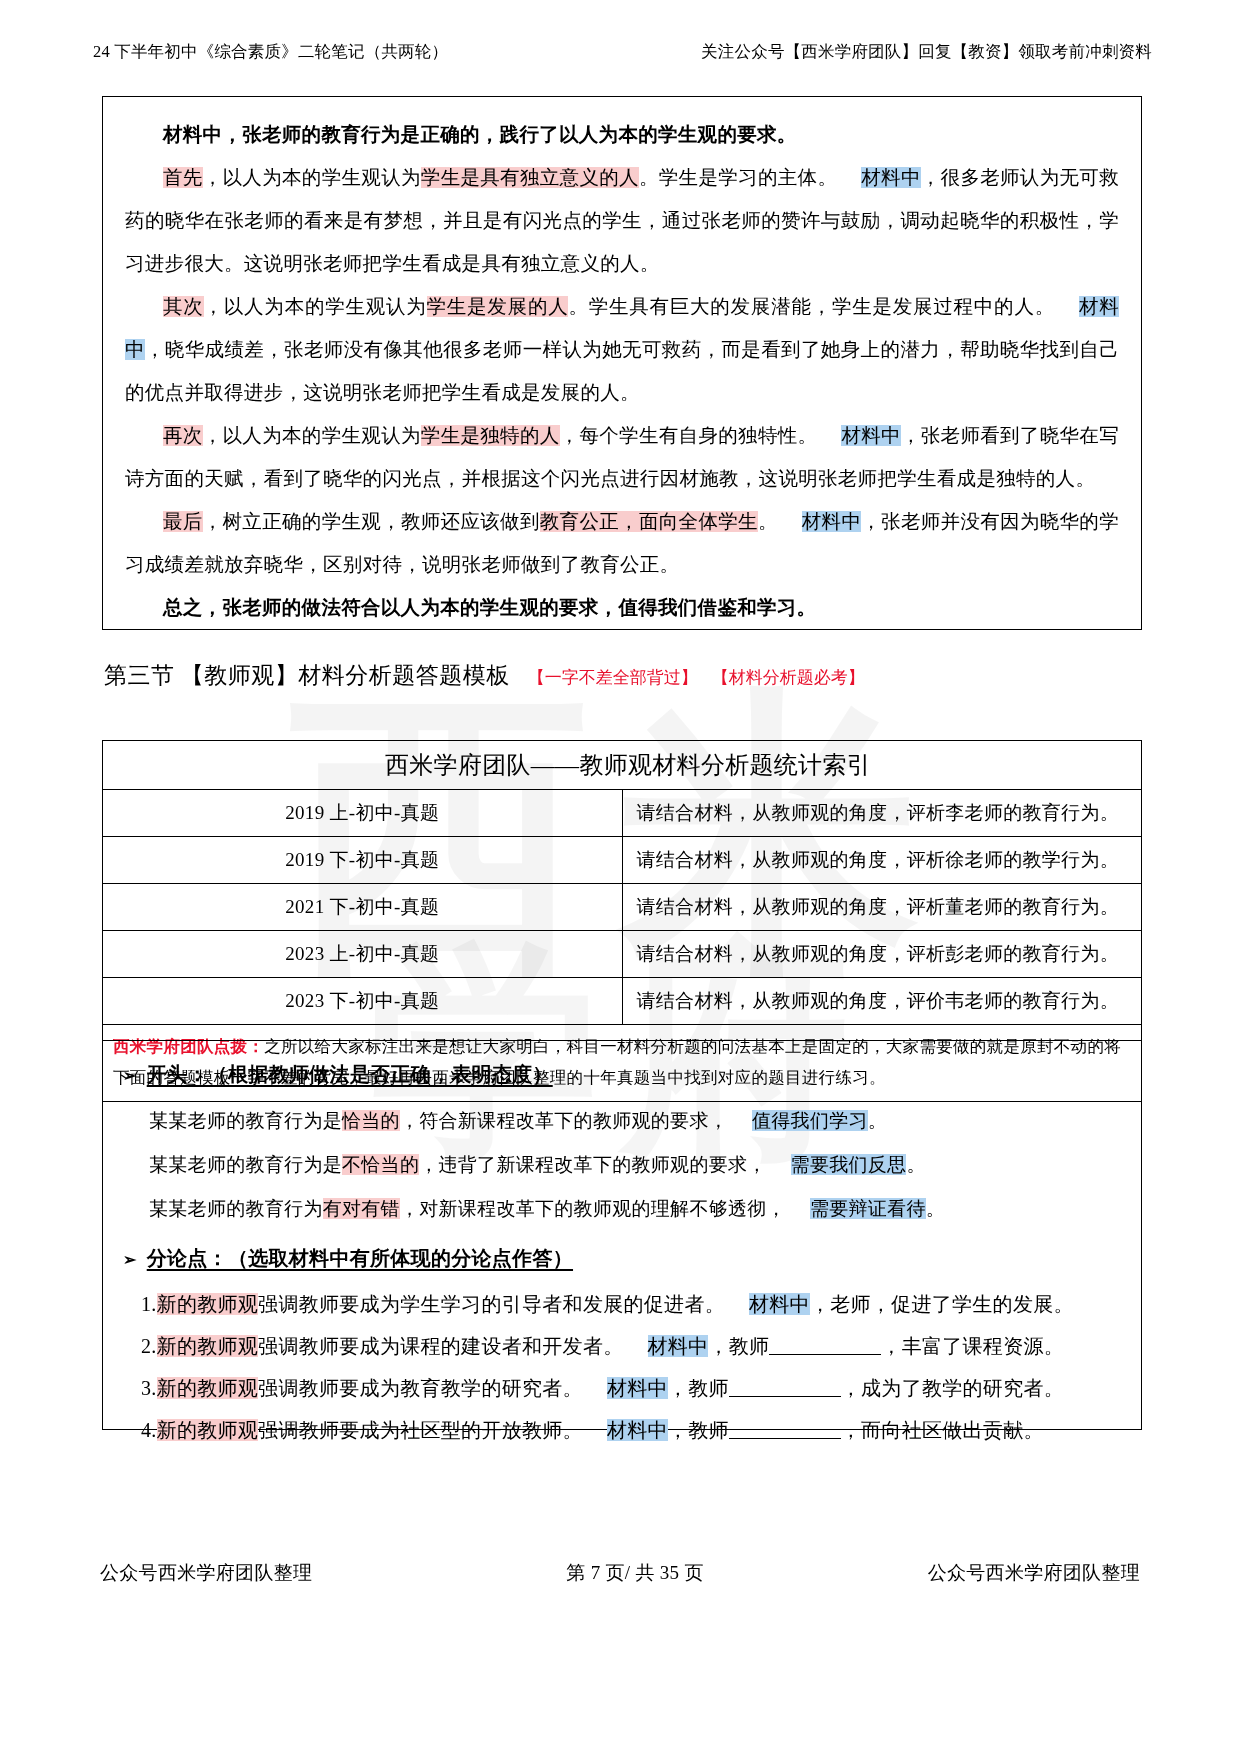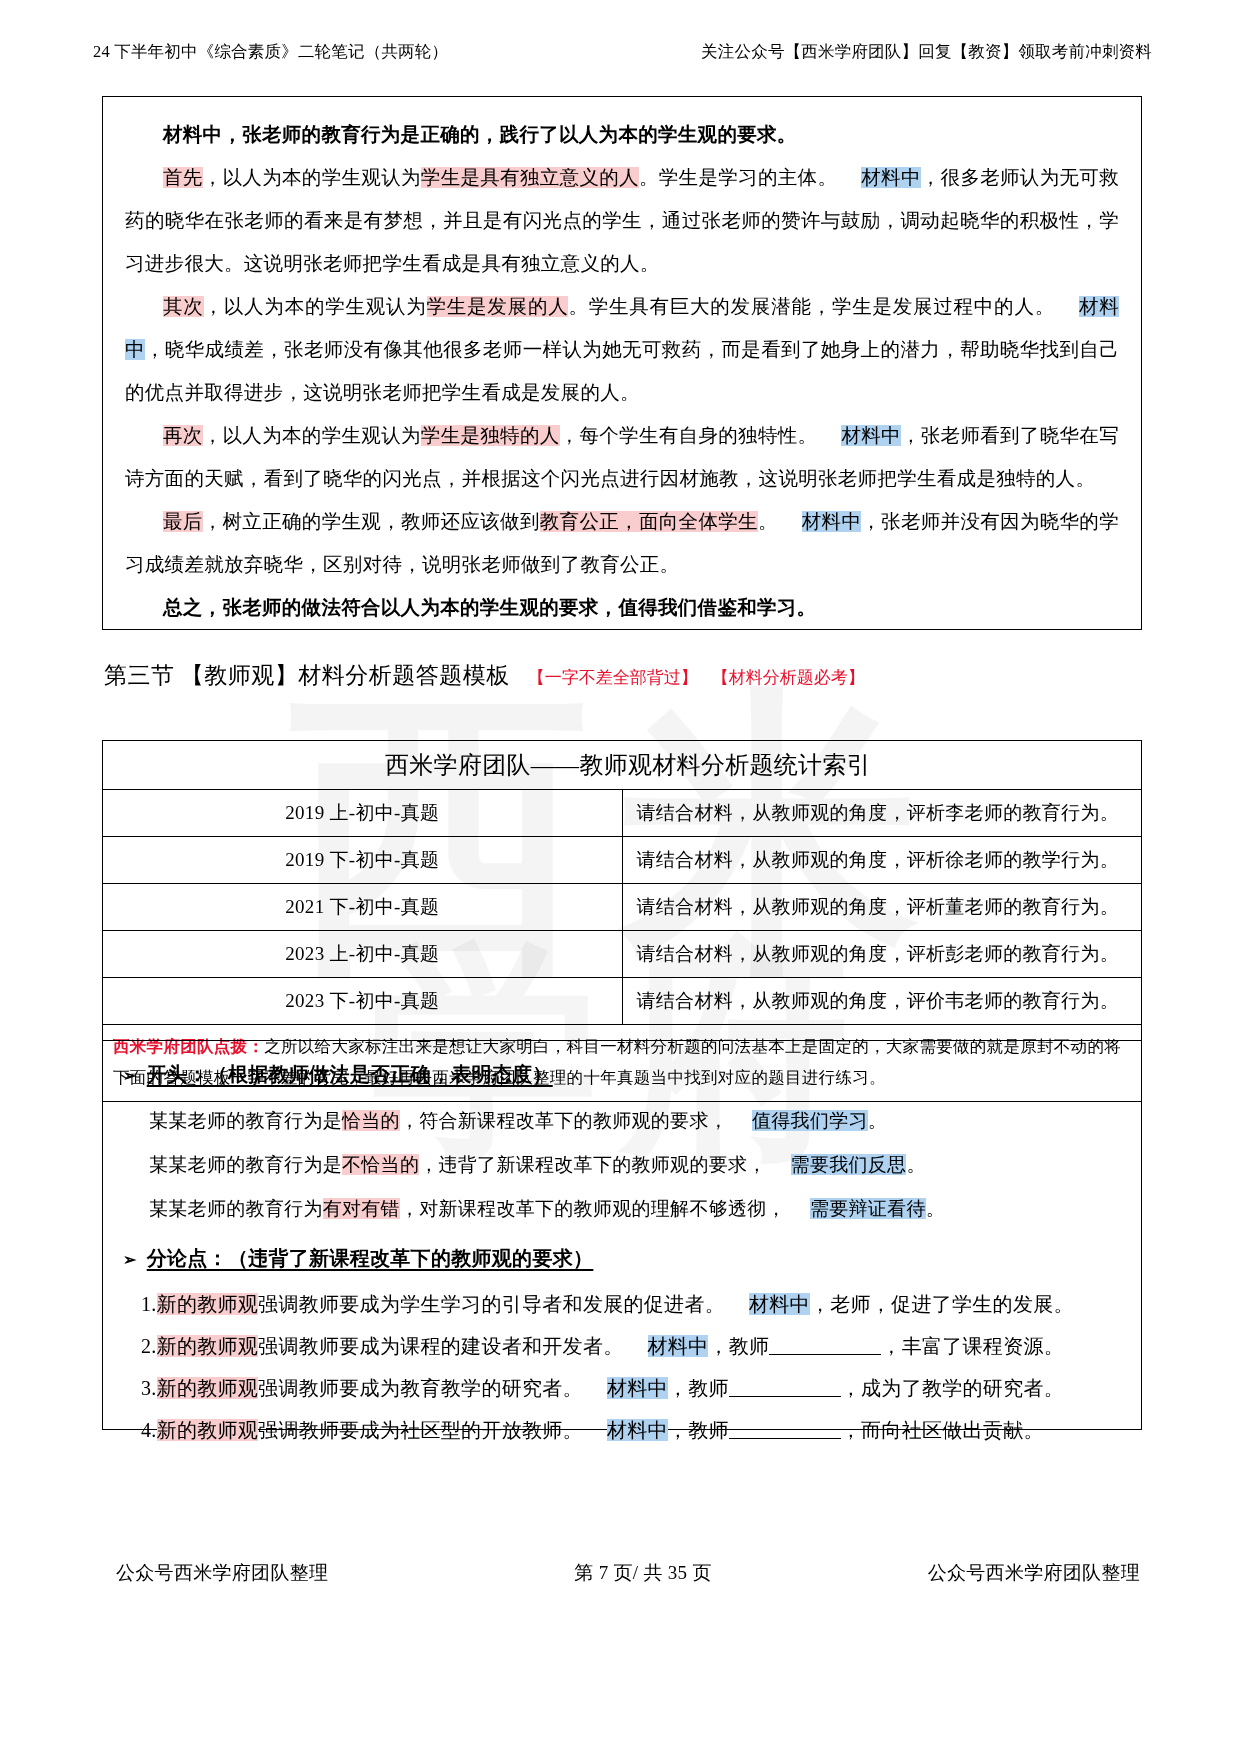--- a/index.html
+++ b/index.html
@@ -208,21 +208,21 @@
     display: inline-block;
     width: 112px;
     border-bottom: 1.4px solid #000;
     height: 1em;
     vertical-align: -2px;
   }
 
   
   .footer {
     position: absolute;
-    left: 116px;
+    left: 100px;
     right: 100px;
     top: 1560px;
     display: flex;
     justify-content: space-between;
     font-size: 19px;
     letter-spacing: .3px;
   }
   .footer .mid { margin-left: 30px; }
 </style>
 </head>
@@ -318,21 +318,21 @@
       <p class="tpl-line">
         <span>某某老师的教育行为是</span><span class="hl-pink">不恰当的</span><span>，违背了新课程改革下的教师观的要求，</span><span class="hl-blue">需要我们反思</span><span>。</span>
       </p>
 
       <p class="tpl-line">
         <span>某某老师的教育行为</span><span class="hl-pink">有对有错</span><span>，对新课程改革下的教师观的理解不够透彻，</span><span class="hl-blue">需要辩证看待</span><span>。</span>
       </p>
 
       <div class="bullet-line" style="margin-top:8px;">
         <span class="bullet-mark">➢</span>
-          <span class="bullet-text">分论点：（违背了新课程改革下的教师观的要求）</span>
+          <span class="bullet-text">分论点：（选取材料中有所体现的分论点作答）</span>
       </div>
 
       <p class="tpl-line num">
         <span>1.</span><span class="hl-pink">新的教师观</span><span>强调教师要成为学生学习的引导者和发展的促进者。</span><span class="hl-blue">材料中</span><span>，老师，促进了学生的发展。</span>
       </p>
 
       <p class="tpl-line num">
         <span>2.</span><span class="hl-pink">新的教师观</span><span>强调教师要成为课程的建设者和开发者。</span><span class="hl-blue">材料中</span><span>，教师</span><span class="blank"></span><span>，丰富了课程资源。</span>
       </p>
 

